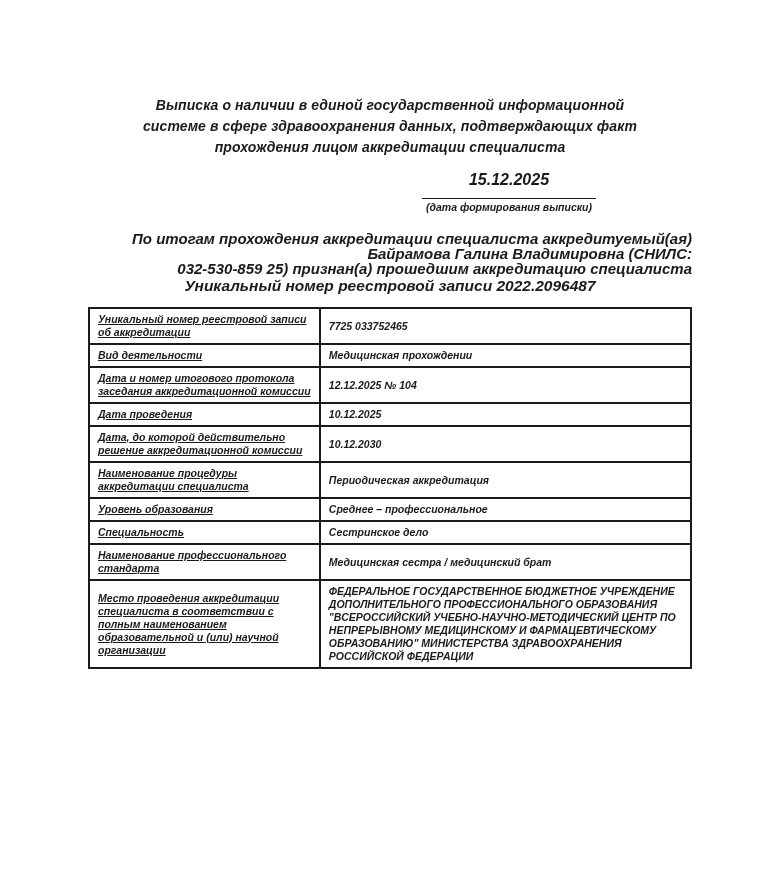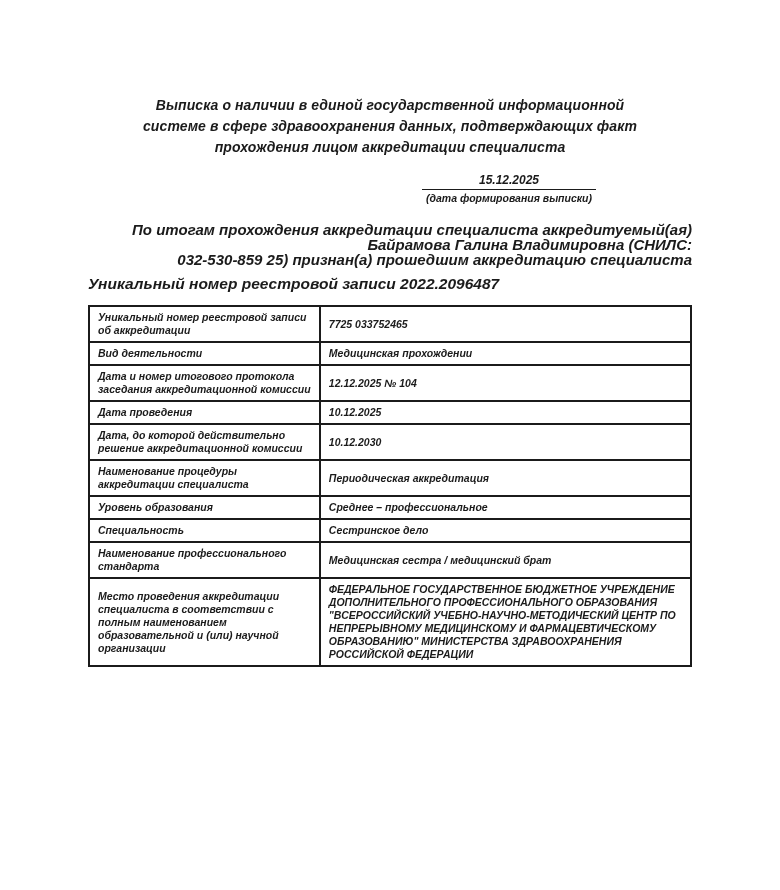--- a/index.html
+++ b/index.html
@@ -28,23 +28,23 @@
     white-space: pre-line;
     letter-spacing: 0.1px;
   }
   .date-block {
     width: 174px;
     margin-left: 334px;
     margin-top: 15px;
     text-align: center;
   }
   .date-value {
-    font-size: 12px;
+    font-size: 16px;
     line-height: 14px;
-    padding-bottom: 2px;
+    padding-bottom: 11px;
     border-bottom: 1.5px solid #1b1b1b;
   }
   .date-caption {
     font-size: 10.5px;
     line-height: 14px;
     white-space: nowrap;
     padding-top: 1px;
   }
   .intro {
     margin-top: 17px;
@@ -55,39 +55,38 @@
     font-style: italic;
   }
   .section-heading {
     margin-top: 19px;
     font-size: 12px;
     line-height: 15px;
     text-align: center;
     text-decoration: underline;
   }
   .registry-heading {
-    margin-top: 7px;
     font-size: 15.5px;
     line-height: 20px;
-    text-align: left;
+    text-align: center;
   }
   table.acc-table {
     margin-top: 11px;
     width: 604px;
     border-collapse: collapse;
     table-layout: fixed;
   }
   table.acc-table td {
     border: 2px solid #1b1b1b;
     font-size: 10.5px;
     line-height: 13px;
     vertical-align: middle;
     padding: 4px 8px;
   }
-  td.label-cell { width: 204px; }
+  td.label-cell { width: 204px; text-decoration: underline; }
   td.value-cell { width: 328px; padding-left: 10px; }
 </style>
 </head>
 <body>
 
 <div class="page">
   <div class="content">
 
     <div class="doc-title">Выписка о наличии в единой государственной информационной
 системе в сфере здравоохранения данных, подтверждающих факт

